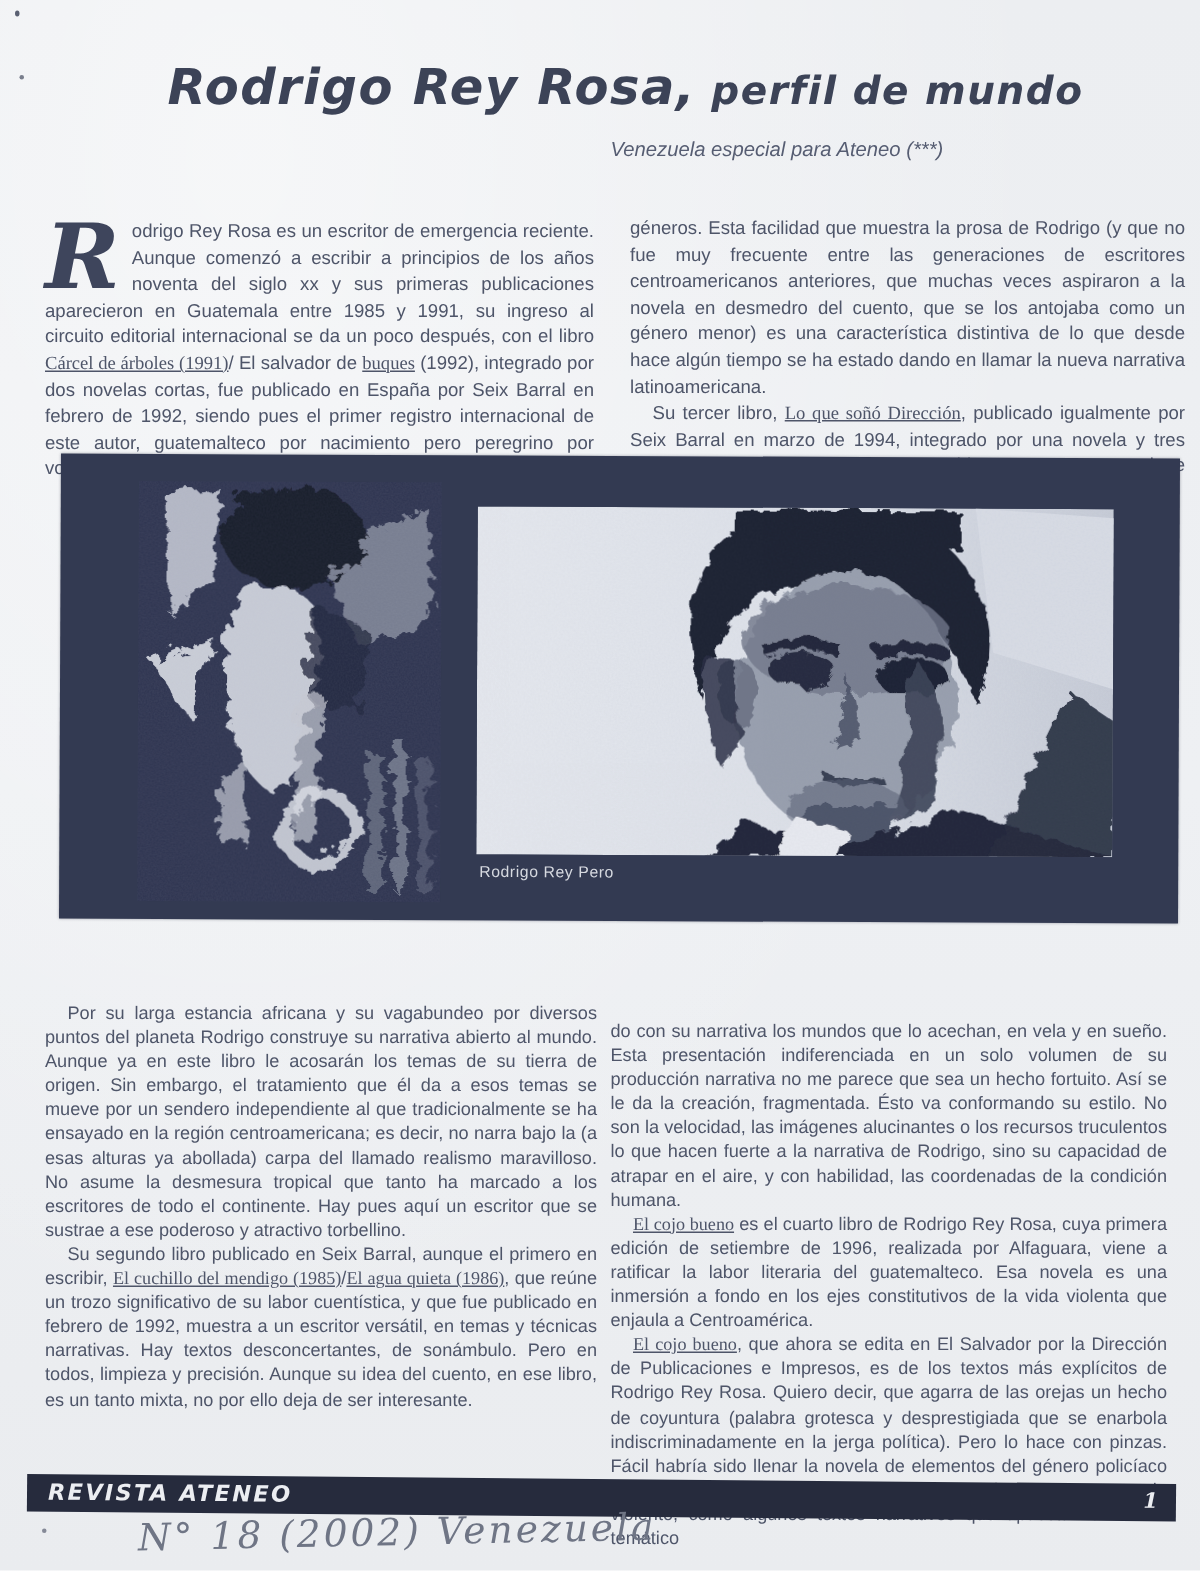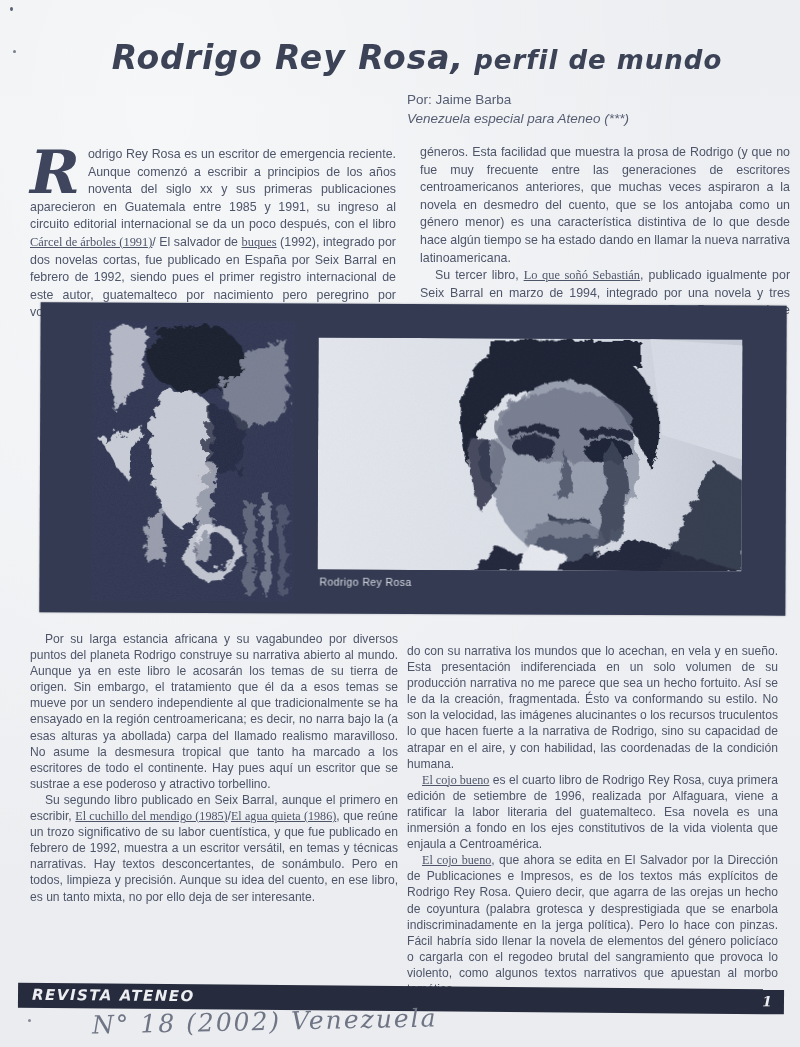--- a/index.html
+++ b/index.html
@@ -36,21 +36,21 @@
   }
 
   .byline{position:absolute;left:407px;top:90px;color:#565d72;}
   .byline .l1{font-size:13.5px;line-height:19px;}
   .byline .l2{font-size:13.5px;line-height:19px;font-style:italic;}
 
   .col{position:absolute;text-align:justify;color:var(--ink);}
   .col p{margin:0;}
   .col p.ind{text-indent:15px;}
   .cols-top{font-size:12.4px;line-height:17.6px;}
-  .cols-bottom{font-size:12.1px;line-height:16.1px;}
+  .cols-bottom{font-size:12.1px;line-height:16.1px;margin-top:36px;}
   .col u{text-decoration-thickness:1px;text-underline-offset:1px;font-family:Liberation Serif, serif;}
   #col-tl{left:30px;top:146px;width:366px;}
   #col-tr{left:420px;top:144px;width:370px;}
   #col-bl{left:30px;top:631px;width:368px;}
   #col-br{left:407px;top:643px;width:371px;}
   .dropcap{
     float:left;
     font:italic 700 60px/46px "DejaVu Serif", serif;
     color:#3e455c;margin:3px 8px 0 0;
   }
@@ -93,31 +93,30 @@
 
 <div class="speck s1"></div>
 <div class="speck s2"></div>
 <div class="speck s3"></div>
 
 <div class="title">
   <span class="main">Rodrigo Rey Rosa,</span><span class="sub"> perfil de mundo</span>
 </div>
 
 <div class="byline">
-  <div class="l1">Por: Jaime Barba</div>
   <div class="l2">Venezuela especial para Ateneo (***)</div>
 </div>
 
 <div id="col-tl" class="col cols-top">
     <span class="dropcap">R</span>
     <p class="para">odrigo Rey Rosa es un escritor de emergencia reciente. Aunque comenzó a escribir a principios de los años noventa del siglo xx y sus primeras publicaciones aparecieron en Guatemala entre 1985 y 1991, su ingreso al circuito editorial internacional se da un poco después, con el libro <u>Cárcel de árboles (1991)</u>/ El salvador de <u>buques</u> (1992), integrado por dos novelas cortas, fue publicado en España por Seix Barral en febrero de 1992, siendo pues el primer registro internacional de este autor, guatemalteco por nacimiento pero peregrino por vocación.</p>
   </div>
 <div id="col-tr" class="col cols-top">
     <p class="para">géneros. Esta facilidad que muestra la prosa de Rodrigo (y que no fue muy frecuente entre las generaciones de escritores centroamericanos anteriores, que muchas veces aspiraron a la novela en desmedro del cuento, que se los antojaba como un género menor) es una característica distintiva de lo que desde hace algún tiempo se ha estado dando en llamar la nueva narrativa latinoamericana.</p>
-    <p class="para ind">Su tercer libro, <u>Lo que soñó Sebastián</u>, publicado igualmente por Seix Barral en marzo de 1994, integrado por una novela y tres relatos, vuelve a presentar a un Rodrigo Rey Rosa que sigue exploran-</p>
+    <p class="para ind">Su tercer libro, <u>Lo que soñó Dirección</u>, publicado igualmente por Seix Barral en marzo de 1994, integrado por una novela y tres relatos, vuelve a presentar a un Rodrigo Rey Rosa que sigue exploran-</p>
   </div>
 
 <div class="photo-panel">
   <svg class="painting" viewBox="0 0 202 280" preserveAspectRatio="none">
     <defs>
       <filter id="roughP" x="-10%" y="-10%" width="120%" height="120%">
         <feTurbulence type="turbulence" baseFrequency="0.06" numOctaves="3" seed="7" result="t"></feTurbulence>
         <feDisplacementMap in="SourceGraphic" in2="t" scale="14"></feDisplacementMap>
       </filter>
       <filter id="grainP">
@@ -177,21 +176,21 @@
       <ellipse cx="172" cy="122" rx="14" ry="22" fill="#6a7184" opacity="0.9"></ellipse>
       <path d="M150,96 Q146,140 160,170 L176,150 Q166,124 170,100 Z" fill="#2a2f44" opacity="0.85"></path>
       <rect x="216" y="196" width="60" height="36" fill="#4e556a"></rect>
       <path d="M150,232 L178,206 Q244,238 316,198 L424,232 Z" fill="#20253a"></path>
       <polygon points="196,232 214,206 246,214 240,232" fill="#e9ebf1"></polygon>
       <polygon points="394,120 424,140 424,232 340,232" fill="#262b3f" opacity="0.9"></polygon>
     </g>
     <rect x="0" y="0" width="424" height="232" filter="url(#grainF)" opacity="0.18"></rect>
   </svg>
 
-  <div class="photo-caption">Rodrigo Rey Rosa</div>
+  <div class="photo-caption">Rodrigo Rey Pero</div>
 </div>
 
 <div id="col-bl" class="col cols-bottom">
     <p class="para ind">Por su larga estancia africana y su vagabundeo por diversos puntos del planeta Rodrigo construye su narrativa abierto al mundo. Aunque ya en este libro le acosarán los temas de su tierra de origen. Sin embargo, el tratamiento que él da a esos temas se mueve por un sendero independiente al que tradicionalmente se ha ensayado en la región centroamericana; es decir, no narra bajo la (a esas alturas ya abollada) carpa del llamado realismo maravilloso. No asume la desmesura tropical que tanto ha marcado a los escritores de todo el continente. Hay pues aquí un escritor que se sustrae a ese poderoso y atractivo torbellino.</p>
     <p class="para ind">Su segundo libro publicado en Seix Barral, aunque el primero en escribir, <u>El cuchillo del mendigo (1985)</u>/<u>El agua quieta (1986)</u>, que reúne un trozo significativo de su labor cuentística, y que fue publicado en febrero de 1992, muestra a un escritor versátil, en temas y técnicas narrativas. Hay textos desconcertantes, de sonámbulo. Pero en todos, limpieza y precisión. Aunque su idea del cuento, en ese libro, es un tanto mixta, no por ello deja de ser interesante.</p>
   </div>
 <div id="col-br" class="col cols-bottom">
     <p class="para">do con su narrativa los mundos que lo acechan, en vela y en sueño. Esta presentación indiferenciada en un solo volumen de su producción narrativa no me parece que sea un hecho fortuito. Así se le da la creación, fragmentada. Ésto va conformando su estilo. No son la velocidad, las imágenes alucinantes o los recursos truculentos lo que hacen fuerte a la narrativa de Rodrigo, sino su capacidad de atrapar en el aire, y con habilidad, las coordenadas de la condición humana.</p>
     <p class="para ind"><u>El cojo bueno</u> es el cuarto libro de Rodrigo Rey Rosa, cuya primera edición de setiembre de 1996, realizada por Alfaguara, viene a ratificar la labor literaria del guatemalteco. Esa novela es una inmersión a fondo en los ejes constitutivos de la vida violenta que enjaula a Centroamérica.</p>
     <p class="para ind"><u>El cojo bueno</u>, que ahora se edita en El Salvador por la Dirección de Publicaciones e Impresos, es de los textos más explícitos de Rodrigo Rey Rosa. Quiero decir, que agarra de las orejas un hecho de coyuntura (palabra grotesca y desprestigiada que se enarbola indiscriminadamente en la jerga política). Pero lo hace con pinzas. Fácil habría sido llenar la novela de elementos del género policíaco o cargarla con el regodeo brutal del sangramiento que provoca lo violento, como algunos textos narrativos que apuestan al morbo temático</p>

